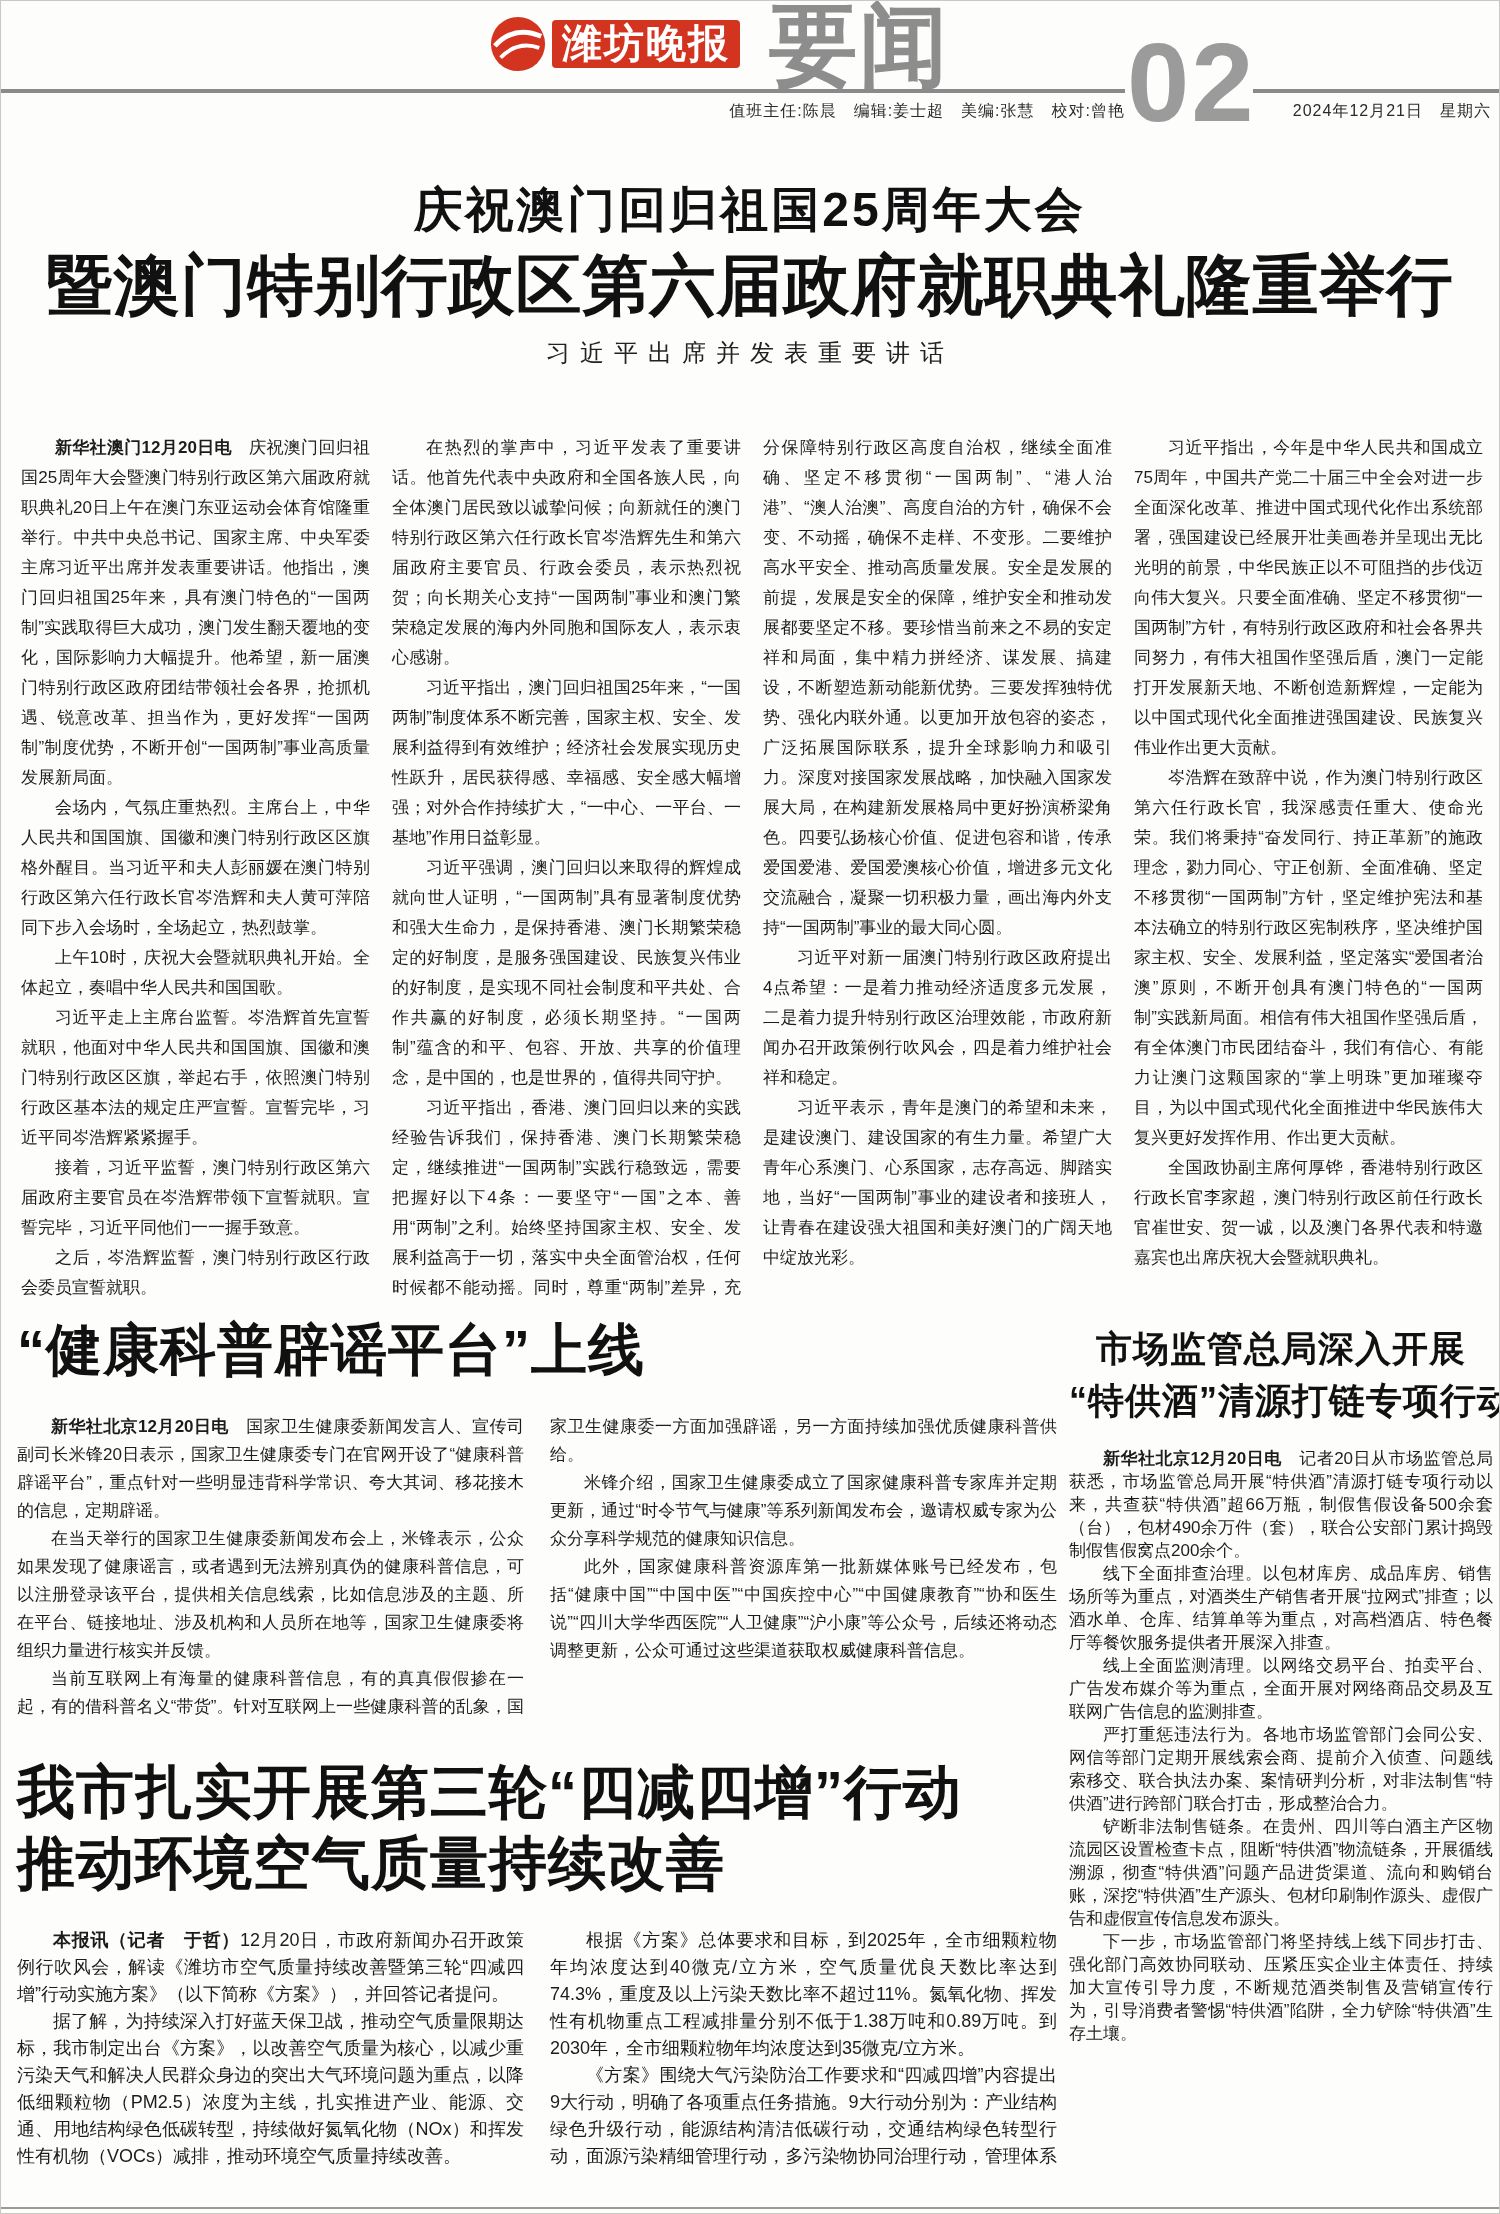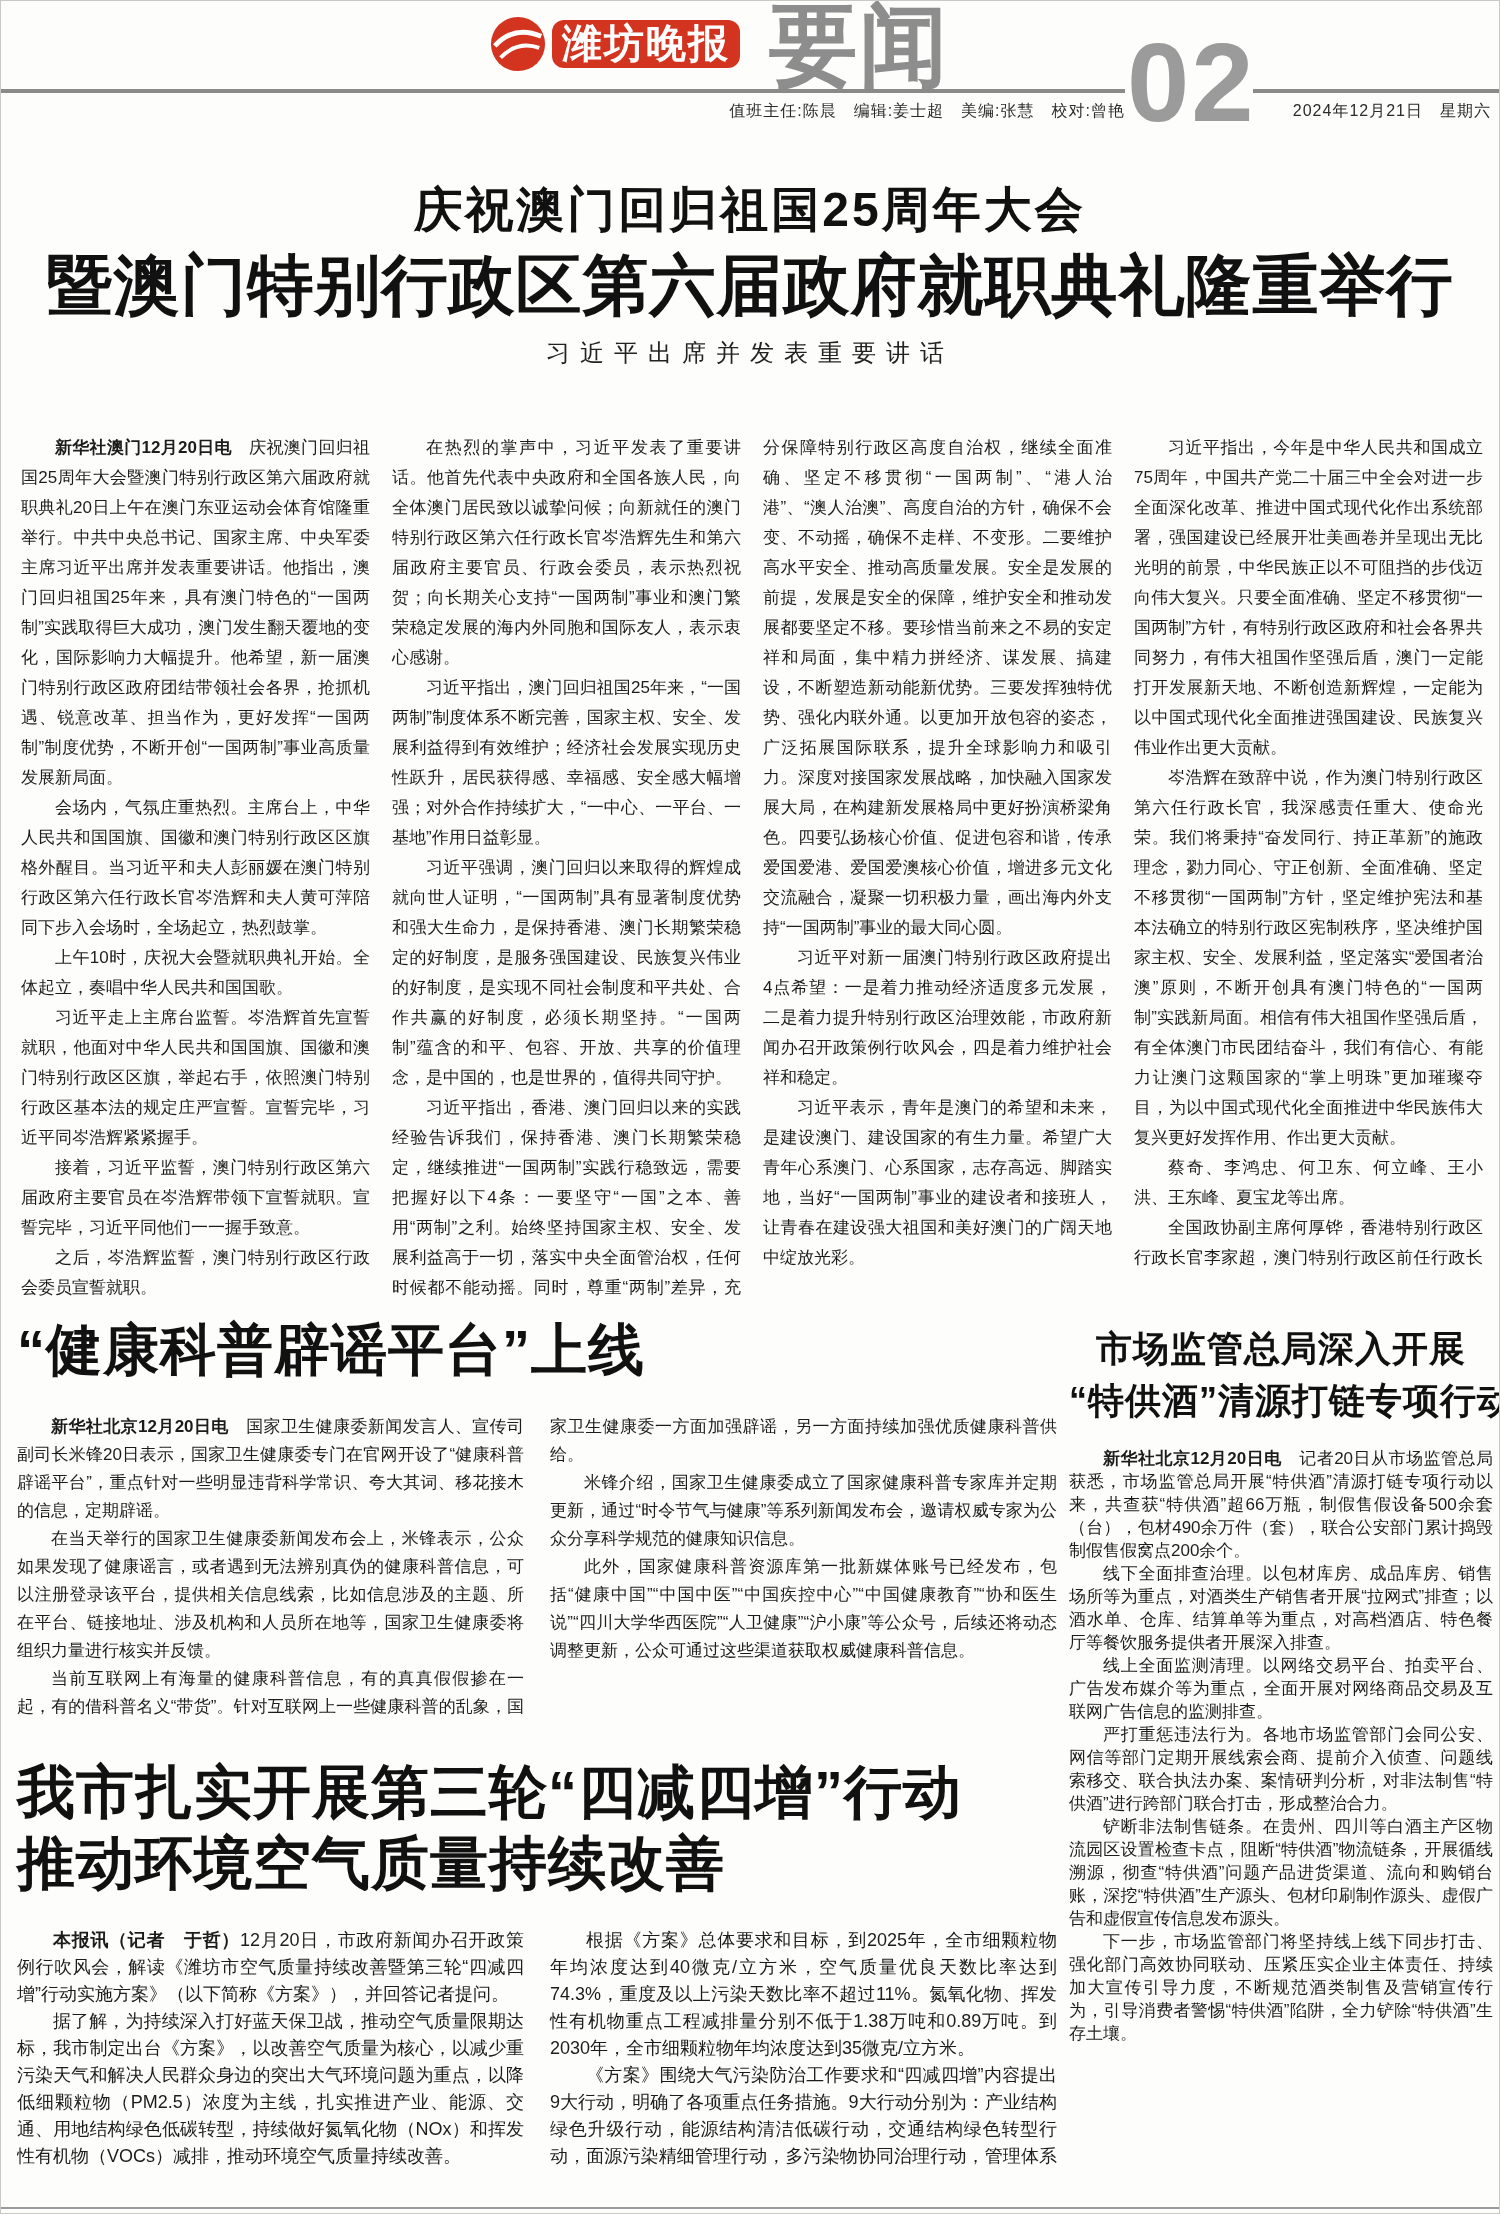--- a/index.html
+++ b/index.html
@@ -8,21 +8,21 @@
     background:#fdfdfb;overflow:hidden;border:1px solid #c8c8c4;
     font-family:"Liberation Sans",sans-serif;color:#1c1c1c;
     box-sizing:border-box;
   }
   
   #masthead{position:absolute;top:0;left:0;width:100%;height:150px;}
   .brand{position:absolute;top:14px;left:488px;display:flex;align-items:center;}
   .brand-logo{width:58px;height:58px;margin-right:5px;}
   .brand-box{
     background:#d33420;color:#fff;font-weight:bold;font-size:40px;
-    padding:3px 10px 5px 10px;letter-spacing:2px;line-height:1;border-radius:12px;
+    padding:3px 10px 5px 10px;letter-spacing:2px;line-height:1;border-radius:4px;
   }
   .section-name{
     position:absolute;top:-4px;left:768px;font-size:92px;font-weight:900;
     color:#8d8d8d;letter-spacing:2px;line-height:1.05;transform:scaleX(.96);transform-origin:left;
   }
   .head-rule-left{position:absolute;top:88px;left:0;width:1124px;height:4px;background:#8a8a8a;}
   .head-rule-right{position:absolute;top:88px;left:1252px;width:248px;height:4px;background:#8a8a8a;}
   .page-num{
     position:absolute;top:26px;left:1126px;width:126px;text-align:center;
     font-size:112px;font-weight:700;color:#9b9b9b;line-height:1;letter-spacing:2px;
@@ -106,21 +106,20 @@
       <p class="para">接着，习近平监誓，澳门特别行政区第六届政府主要官员在岑浩辉带领下宣誓就职。宣誓完毕，习近平同他们一一握手致意。</p>
       <p class="para">之后，岑浩辉监誓，澳门特别行政区行政会委员宣誓就职。</p>
       <p class="para">在热烈的掌声中，习近平发表了重要讲话。他首先代表中央政府和全国各族人民，向全体澳门居民致以诚挚问候；向新就任的澳门特别行政区第六任行政长官岑浩辉先生和第六届政府主要官员、行政会委员，表示热烈祝贺；向长期关心支持“一国两制”事业和澳门繁荣稳定发展的海内外同胞和国际友人，表示衷心感谢。</p>
       <p class="para">习近平指出，澳门回归祖国25年来，“一国两制”制度体系不断完善，国家主权、安全、发展利益得到有效维护；经济社会发展实现历史性跃升，居民获得感、幸福感、安全感大幅增强；对外合作持续扩大，“一中心、一平台、一基地”作用日益彰显。</p>
       <p class="para">习近平强调，澳门回归以来取得的辉煌成就向世人证明，“一国两制”具有显著制度优势和强大生命力，是保持香港、澳门长期繁荣稳定的好制度，是服务强国建设、民族复兴伟业的好制度，是实现不同社会制度和平共处、合作共赢的好制度，必须长期坚持。“一国两制”蕴含的和平、包容、开放、共享的价值理念，是中国的，也是世界的，值得共同守护。</p>
       <p class="para">习近平指出，香港、澳门回归以来的实践经验告诉我们，保持香港、澳门长期繁荣稳定，继续推进“一国两制”实践行稳致远，需要把握好以下4条：一要坚守“一国”之本、善用“两制”之利。始终坚持国家主权、安全、发展利益高于一切，落实中央全面管治权，任何时候都不能动摇。同时，尊重“两制”差异，充分保障特别行政区高度自治权，继续全面准确、坚定不移贯彻“一国两制”、“港人治港”、“澳人治澳”、高度自治的方针，确保不会变、不动摇，确保不走样、不变形。二要维护高水平安全、推动高质量发展。安全是发展的前提，发展是安全的保障，维护安全和推动发展都要坚定不移。要珍惜当前来之不易的安定祥和局面，集中精力拼经济、谋发展、搞建设，不断塑造新动能新优势。三要发挥独特优势、强化内联外通。以更加开放包容的姿态，广泛拓展国际联系，提升全球影响力和吸引力。深度对接国家发展战略，加快融入国家发展大局，在构建新发展格局中更好扮演桥梁角色。四要弘扬核心价值、促进包容和谐，传承爱国爱港、爱国爱澳核心价值，增进多元文化交流融合，凝聚一切积极力量，画出海内外支持“一国两制”事业的最大同心圆。</p>
       <p class="para">习近平对新一届澳门特别行政区政府提出4点希望：一是着力推动经济适度多元发展，二是着力提升特别行政区治理效能，市政府新闻办召开政策例行吹风会，四是着力维护社会祥和稳定。</p>
       <p class="para">习近平表示，青年是澳门的希望和未来，是建设澳门、建设国家的有生力量。希望广大青年心系澳门、心系国家，志存高远、脚踏实地，当好“一国两制”事业的建设者和接班人，让青春在建设强大祖国和美好澳门的广阔天地中绽放光彩。</p>
       <p class="para">习近平指出，今年是中华人民共和国成立75周年，中国共产党二十届三中全会对进一步全面深化改革、推进中国式现代化作出系统部署，强国建设已经展开壮美画卷并呈现出无比光明的前景，中华民族正以不可阻挡的步伐迈向伟大复兴。只要全面准确、坚定不移贯彻“一国两制”方针，有特别行政区政府和社会各界共同努力，有伟大祖国作坚强后盾，澳门一定能打开发展新天地、不断创造新辉煌，一定能为以中国式现代化全面推进强国建设、民族复兴伟业作出更大贡献。</p>
       <p class="para">岑浩辉在致辞中说，作为澳门特别行政区第六任行政长官，我深感责任重大、使命光荣。我们将秉持“奋发同行、持正革新”的施政理念，勠力同心、守正创新、全面准确、坚定不移贯彻“一国两制”方针，坚定维护宪法和基本法确立的特别行政区宪制秩序，坚决维护国家主权、安全、发展利益，坚定落实“爱国者治澳”原则，不断开创具有澳门特色的“一国两制”实践新局面。相信有伟大祖国作坚强后盾，有全体澳门市民团结奋斗，我们有信心、有能力让澳门这颗国家的“掌上明珠”更加璀璨夺目，为以中国式现代化全面推进中华民族伟大复兴更好发挥作用、作出更大贡献。</p>
-      <p class="para">蔡奇、李鸿忠、何卫东、何立峰、王小洪、王东峰、夏宝龙等出席。</p>
       <p class="para">全国政协副主席何厚铧，香港特别行政区行政长官李家超，澳门特别行政区前任行政长官崔世安、贺一诚，以及澳门各界代表和特邀嘉宾也出席庆祝大会暨就职典礼。</p>
     </div>
 
   <div id="health">
     <div class="mid-head">“健康科普辟谣平台”上线</div>
     <div id="health-body">
         <p class="para"><b>新华社北京12月20日电</b>　国家卫生健康委新闻发言人、宣传司副司长米锋20日表示，国家卫生健康委专门在官网开设了“健康科普辟谣平台”，重点针对一些明显违背科学常识、夸大其词、移花接木的信息，定期辟谣。</p>
         <p class="para">在当天举行的国家卫生健康委新闻发布会上，米锋表示，公众如果发现了健康谣言，或者遇到无法辨别真伪的健康科普信息，可以注册登录该平台，提供相关信息线索，比如信息涉及的主题、所在平台、链接地址、涉及机构和人员所在地等，国家卫生健康委将组织力量进行核实并反馈。</p>
         <p class="para">当前互联网上有海量的健康科普信息，有的真真假假掺在一起，有的借科普名义“带货”。针对互联网上一些健康科普的乱象，国家卫生健康委一方面加强辟谣，另一方面持续加强优质健康科普供给。</p>
         <p class="para">米锋介绍，国家卫生健康委成立了国家健康科普专家库并定期更新，通过“时令节气与健康”等系列新闻发布会，邀请权威专家为公众分享科学规范的健康知识信息。</p>

